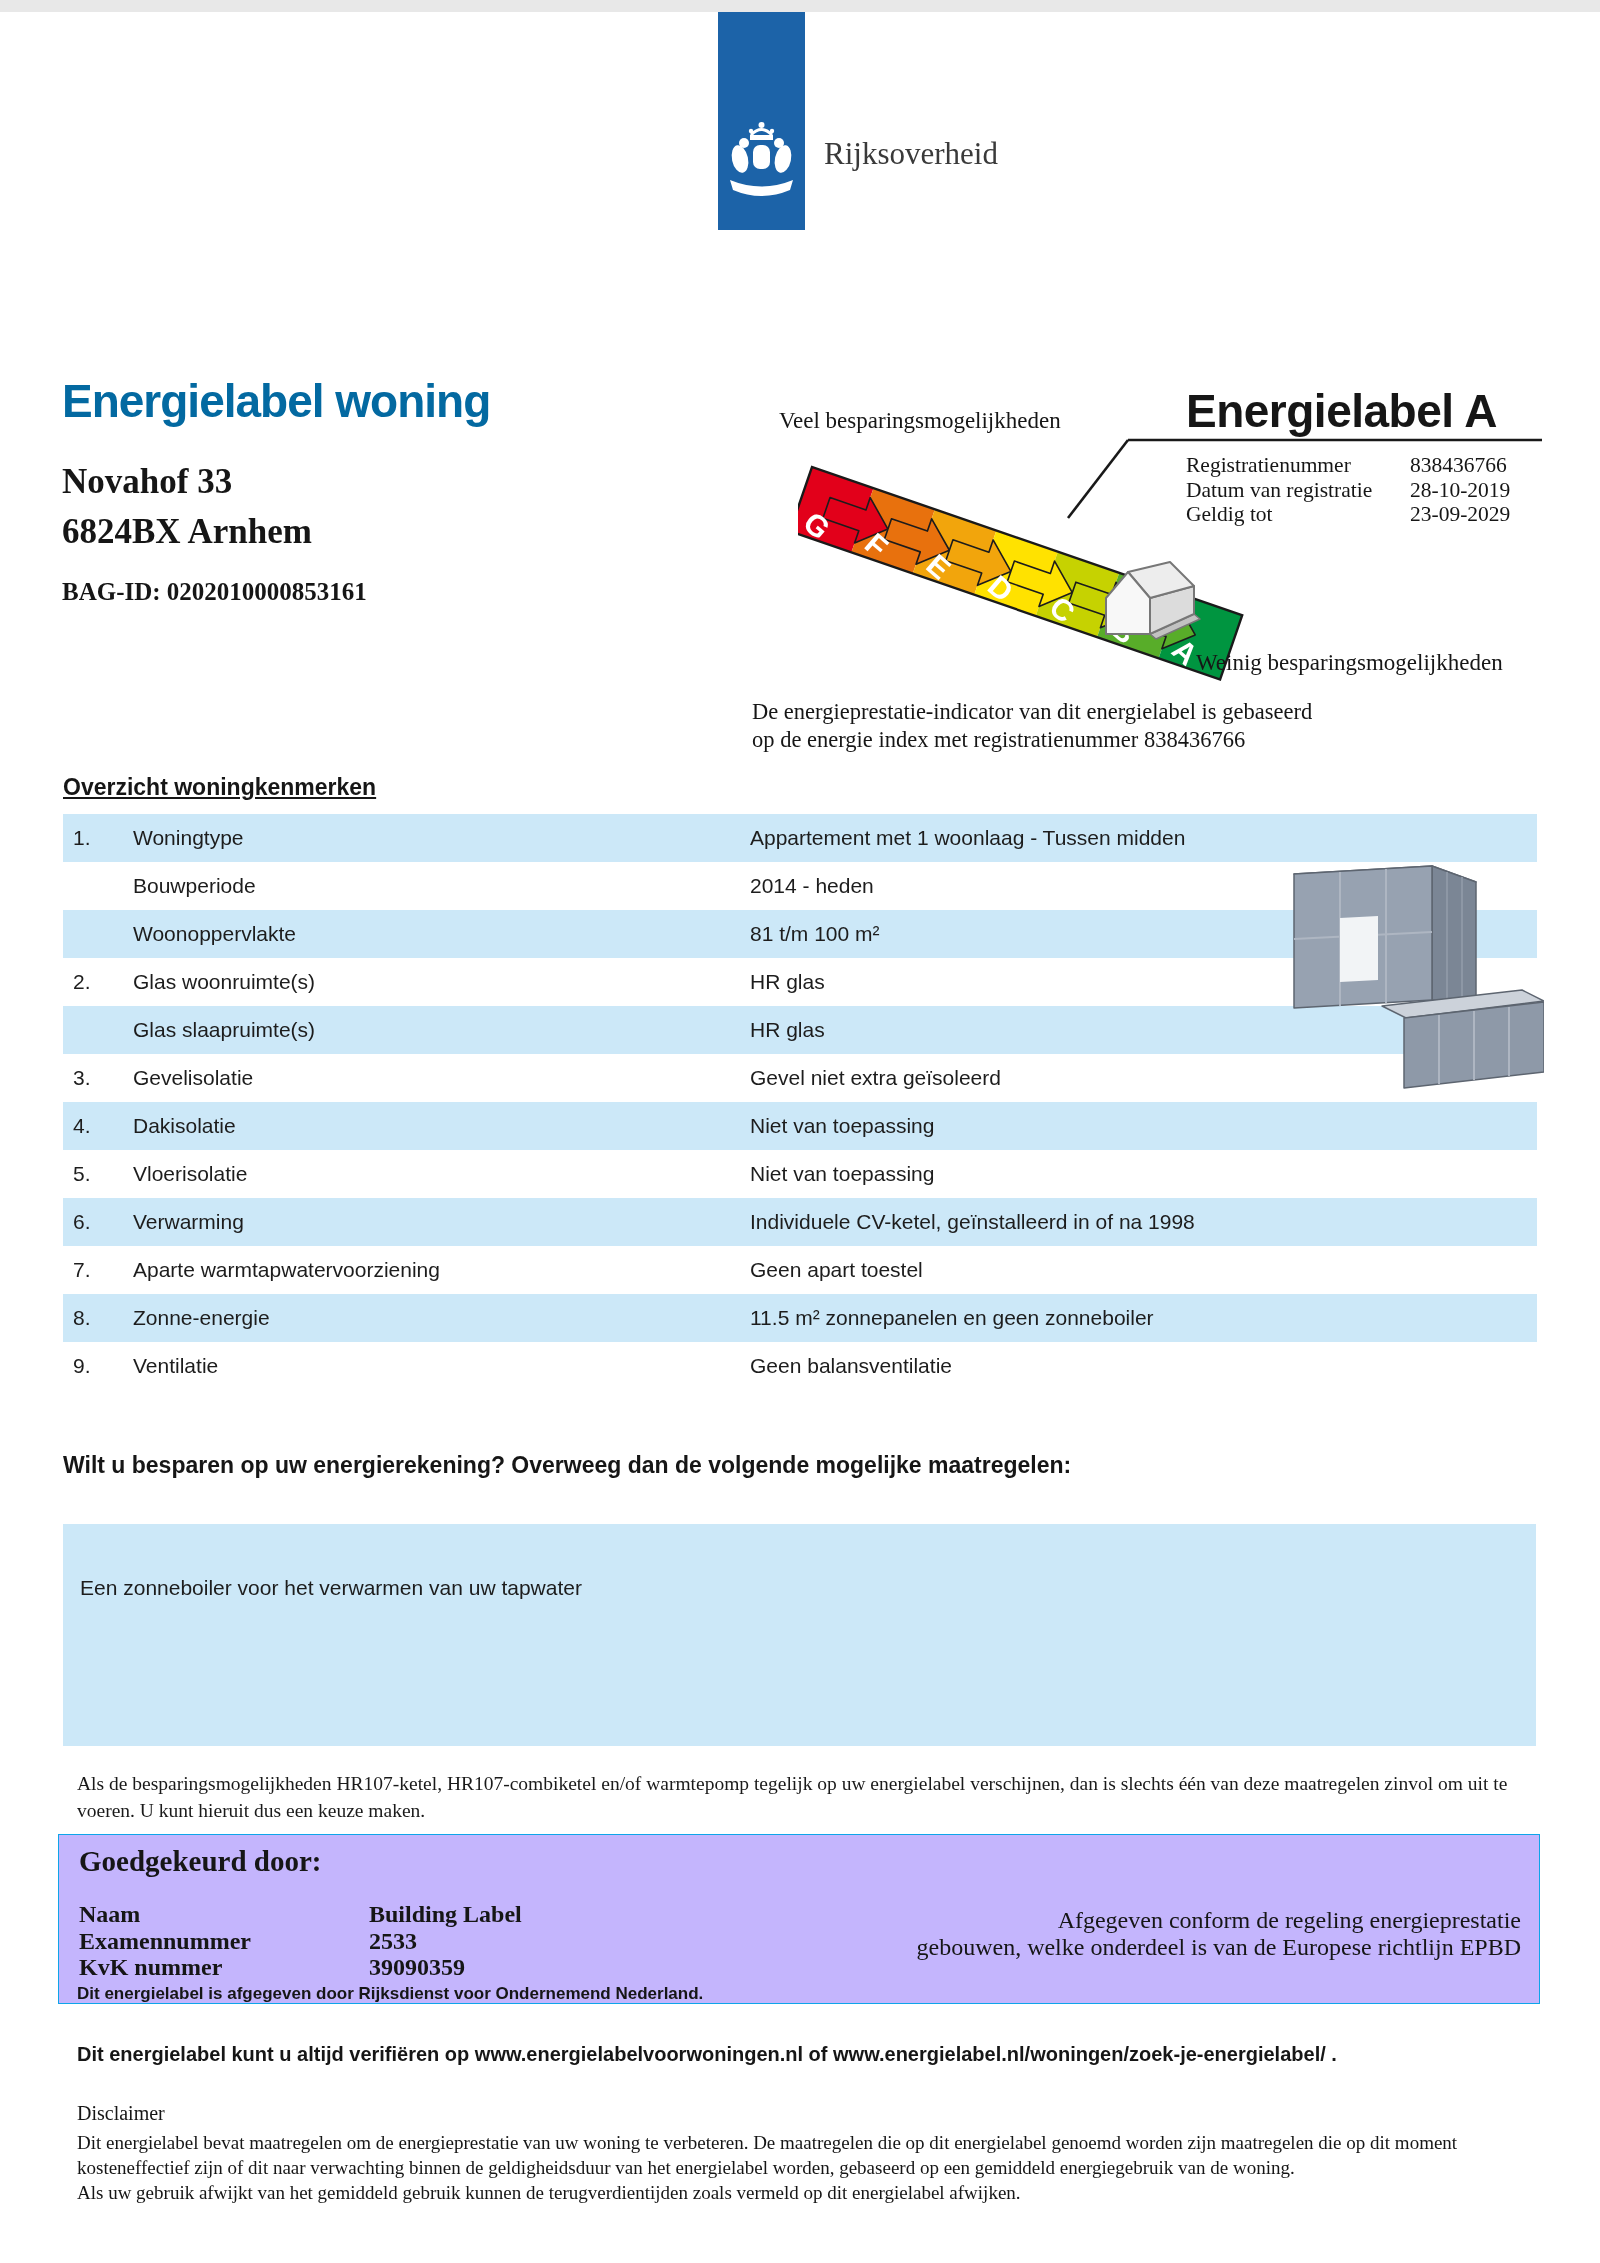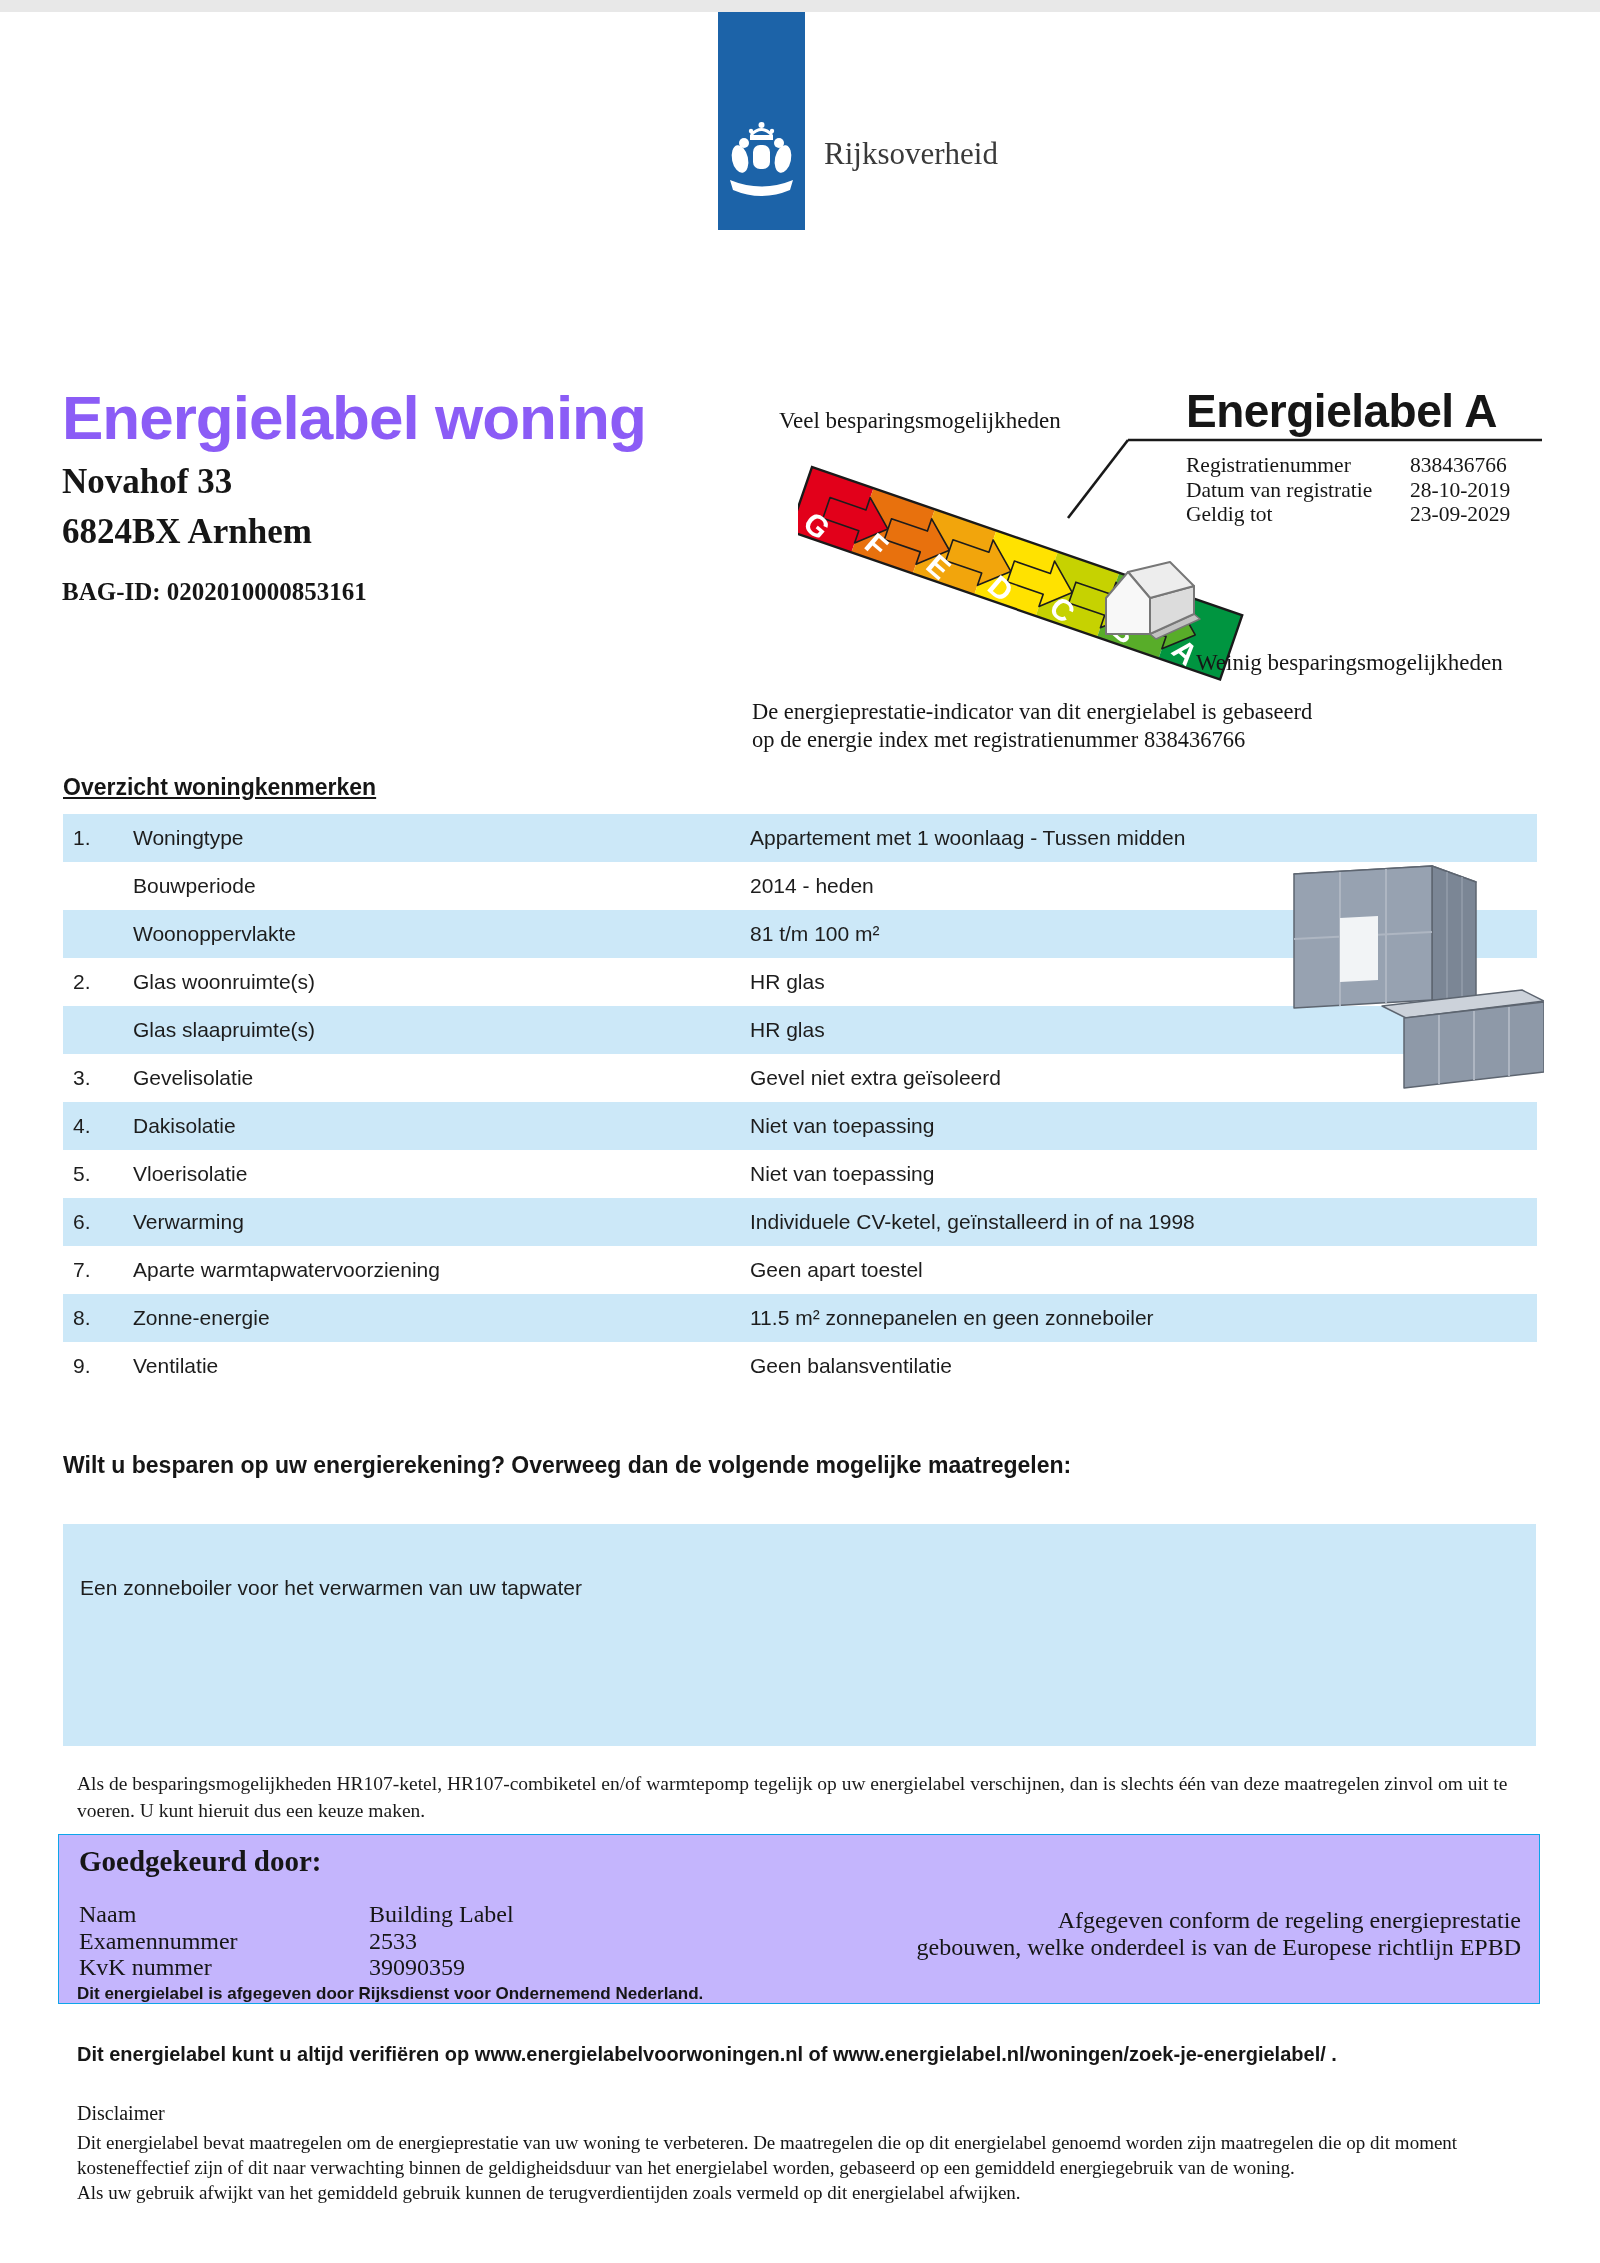--- a/index.html
+++ b/index.html
@@ -6,21 +6,21 @@
   .page{position:relative;width:1600px;height:2263px;background:#ffffff;margin:12px auto;
         font-family:"Liberation Sans",sans-serif;color:#161616;overflow:hidden;}
   .abs{position:absolute;}
   .serif{font-family:"Liberation Serif",serif;}
 
   
   .banner{left:718px;top:0;width:87px;height:218px;background:#1c63a8;}
   .brand{left:824px;top:124px;font-family:"Liberation Serif",serif;font-size:31px;color:#3a3a3a;}
 
   
-  .h1{left:62px;top:370px;font-size:62px;font-weight:bold;letter-spacing:-1px;color:#8b5cf6;}
+  .h1{left:62px;top:362px;font-size:46px;font-weight:bold;letter-spacing:-1px;color:#0369a1;}
   .addr1{left:62px;top:450px;font-size:35px;font-weight:bold;}
   .addr2{left:62px;top:500px;font-size:35px;font-weight:bold;}
   .bagid{left:62px;top:566px;font-size:25px;font-weight:bold;}
 
   
   .veel{left:779px;top:396px;font-size:23px;}
   .weinig{left:1196px;top:638px;font-size:23px;}
   .elabel-title{left:1186px;top:372px;font-size:46px;font-weight:bold;letter-spacing:-0.5px;}
   .reg{left:1186px;top:441px;font-size:21.5px;line-height:24.5px;}
   .reg-row{display:flex;}
@@ -39,21 +39,21 @@
   
   .sv-heading{left:63px;top:1440px;font-size:23px;font-weight:bold;}
   .measure-box{left:63px;top:1512px;width:1473px;height:222px;background:#cce8f8;}
   .measure-item{position:absolute;left:17px;top:52px;font-size:21px;color:#1d1d1d;}
   .note{left:77px;top:1758px;width:1465px;font-size:19.5px;line-height:27px;color:#1a1a1a;}
 
   
   .approval{left:58px;top:1822px;width:1480px;height:168px;border:1px solid #0ea5e9;background:#c4b5fd;}
   .app-heading{left:20px;top:10px;font-size:29px;font-weight:bold;}
   .app-fields{left:20px;top:66px;font-size:24px;line-height:26.5px;}
-  .field-row{display:flex;}
+  .field-row{display:flex;font-weight:bold;}
   .field-row .fl{width:290px;}
   .conform{right:18px;top:72px;text-align:right;font-size:24px;line-height:27px;}
 
   
   .fb1{left:77px;top:1972px;font-size:17px;font-weight:bold;}
   .fb2{left:77px;top:2031px;font-size:20px;font-weight:bold;}
   .disc-h{left:77px;top:2090px;font-size:20px;}
   .disc-p1{left:77px;top:2118px;width:1462px;font-size:19px;line-height:25px;}
   .disc-p2{left:77px;top:2168px;width:1462px;font-size:19px;line-height:25px;}
 </style>

